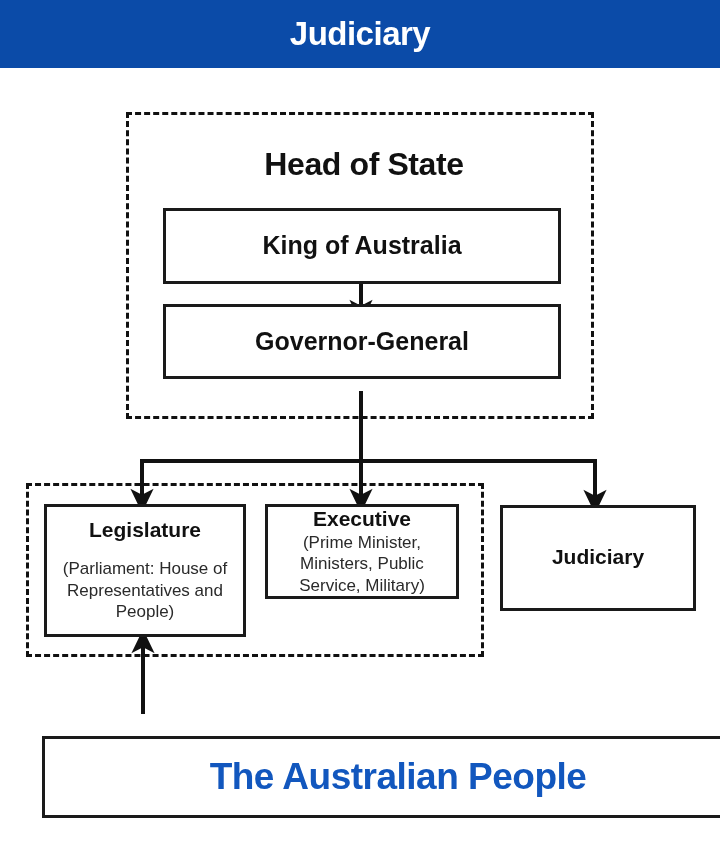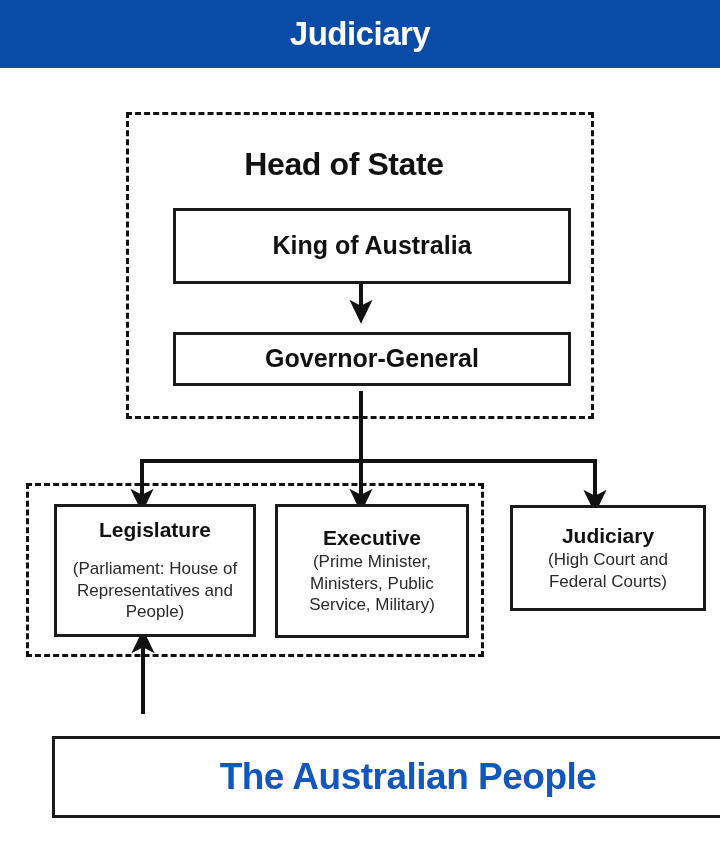--- a/index.html
+++ b/index.html
@@ -45,21 +45,20 @@
   .node-box {
     position: absolute;
     border: 3px solid #1a1a1a;
     box-sizing: border-box;
     background: #ffffff;
     display: flex;
     flex-direction: column;
     align-items: center;
     justify-content: center;
     text-align: center;
-    margin-left: 10px;
   }
   .node-title {
     font-weight: 800;
     color: #111111;
     font-family: "Liberation Sans", sans-serif;
     line-height: 1.1;
   }
   .node-sub {
     font-weight: 400;
     color: #2a2a2a;
@@ -71,44 +70,44 @@
     text-align: center;
     font-weight: 800;
     color: #111111;
     font-size: 32px;
     letter-spacing: -0.4px;
     font-family: "Liberation Sans", sans-serif;
   }
 
   
   #group-head-of-state { left: 126px; top: 112px; width: 468px; height: 307px; }
-  #label-head-of-state { left: 110px; top: 146px; width: 468px; }
+  #label-head-of-state { left: 130px; top: 146px; width: 468px; }
 
   #node-king {
     left: 163px; top: 208px; width: 398px; height: 76px;
   }
   #node-king .node-title { font-size: 25px; }
 
   #node-gg {
-    left: 163px; top: 332px; width: 398px; height: 54px;
+    left: 163px; top: 304px; width: 398px; height: 75px;
   }
   #node-gg .node-title { font-size: 25px; }
 
   #group-branches { left: 26px; top: 483px; width: 458px; height: 174px; }
 
   #node-legislature {
     left: 44px; top: 504px; width: 202px; height: 133px;
     padding: 4px 6px;
     gap: 15px;
   }
   #node-legislature .node-title { font-size: 21px; margin-bottom: 2px; }
   #node-legislature .node-sub { font-size: 17px; }
 
   #node-executive {
-    left: 265px; top: 504px; width: 194px; height: 134px;
+    left: 265px; top: 504px; width: 194px; height: 95px;
     padding: 4px 16px;
   }
   #node-executive .node-title { font-size: 21px; margin-bottom: 2px; }
   #node-executive .node-sub { font-size: 17px; }
 
   #node-judiciary {
     left: 500px; top: 505px; width: 196px; height: 106px;
     padding: 4px 14px;
   }
   #node-judiciary .node-title { font-size: 21px; margin-bottom: 2px; }
@@ -183,18 +182,17 @@
   <div class="node-sub">(Parliament: House of Representatives and People)</div>
 </div>
 
 <div class="node-box" id="node-executive">
   <div class="node-title">Executive</div>
   <div class="node-sub">(Prime Minister, Ministers, Public Service, Military)</div>
 </div>
 
 <div class="node-box" id="node-judiciary">
   <div class="node-title">Judiciary</div>
-  <div class="node-sub">(High Court and Federal Courts)</div>
 </div>
 
 <div class="node-box" id="node-people">
   <div class="node-title" id="people-title" style="color: rgb(18, 87, 190);">The Australian People</div>
 </div>
 
 </body></html>

